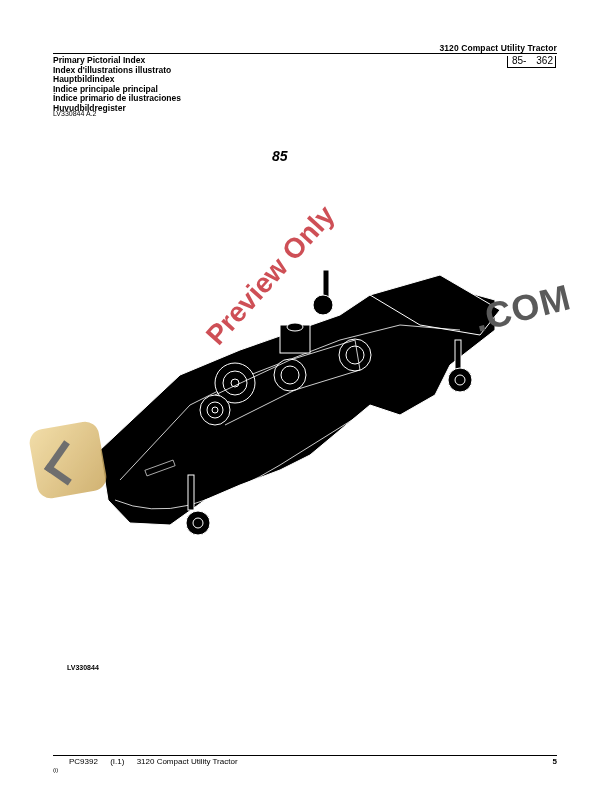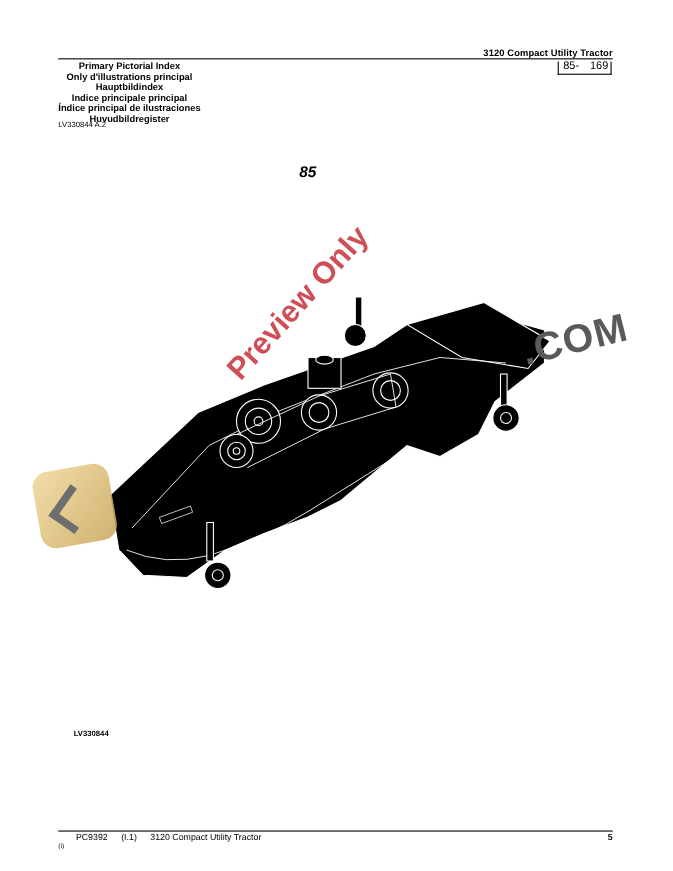--- a/index.html
+++ b/index.html
@@ -4,21 +4,21 @@
   <style>
     html, body { margin: 0; padding: 0; background: #ffffff; }
     body { width: 612px; height: 792px; position: relative; overflow: hidden;
            font-family: "Liberation Sans", sans-serif; color: #000; }
     .rule { position: absolute; height: 1px; background: #000; }
     .hdr-title { position: absolute; top: 43px; right: 55px; font-size: 8.5px; font-weight: bold; letter-spacing: 0.1px; }
     .page-box { position: absolute; top: 56px; left: 507px; width: 49px; height: 12px;
                 border: 1px solid #000; border-top: none; font-size: 10px; line-height: 12px; box-sizing: border-box; text-align: right; }
     .page-box .a { position: absolute; left: 4px; top: -1px; }
     .page-box .b { position: absolute; right: 2px; top: -1px; }
-    .index-lines { position: absolute; left: 53px; top: 56px; font-size: 8.5px; font-weight: bold; line-height: 9.5px; text-align: center; }
+    .index-lines { position: absolute; left: 53px; top: 56px; font-size: 8.5px; font-weight: bold; line-height: 9.5px; }
     .ref-code { position: absolute; left: 53px; top: 110px; font-size: 7px; }
     .figure-num { position: absolute; left: 272px; top: 148px; font-size: 14px; font-weight: bold; font-style: italic; }
     .fig-label { position: absolute; left: 67px; top: 664px; font-size: 7px; font-weight: bold; }
     .footer-left { position: absolute; left: 53px; top: 757px; font-size: 8px; padding-left: 16px; }
     .footer-left span { margin-right: 10px; }
     .footer-sub { position: absolute; left: 53px; top: 767px; font-size: 6px; }
     .footer-page { position: absolute; right: 55px; top: 757px; font-size: 8px; font-weight: bold; }
     .illus { position: absolute; left: 40px; top: 255px; width: 540px; height: 300px; }
     .wm-com { position: absolute; left: 470px; top: 300px; font-size: 36px; font-weight: bold; color: #5a5a5a;
               transform: rotate(-14deg); transform-origin: left top; letter-spacing: 1px; }
@@ -29,29 +29,29 @@
     .wm-logo::after { content: ""; position: absolute; left: 18px; top: 20px; width: 22px; height: 28px;
                       border-left: 7px solid #555; border-bottom: 7px solid #555; transform: rotate(45deg); }
   </style>
 </head>
 <body>
 
 <div class="rule" style="left:53px; top:53px; width:504px;"></div>
 <div class="hdr-title">3120 Compact Utility Tractor</div>
 <div class="page-box">
   <span class="a">85-</span>
-  <span class="b">169</span>
+  <span class="b">362</span>
 </div>
 
 <div class="index-lines">
   <div>Primary Pictorial Index</div>
-  <div>Only d'illustrations principal</div>
+  <div>Index d'illustrations illustrato</div>
   <div>Hauptbildindex</div>
   <div>Indice principale principal</div>
-  <div>Índice principal de ilustraciones</div>
+  <div>Índice primario de ilustraciones</div>
   <div>Huvudbildregister</div>
 </div>
 <div class="ref-code">LV330844 A.2</div>
 
 <div class="figure-num">85</div>
 
 <svg class="illus" viewBox="0 0 540 300" xmlns="http://www.w3.org/2000/svg">
 
   <path d="M60 195 L140 120 L200 95 L300 60 L330 40 L400 30 L455 45 L455 75 L410 110 L395 140 L360 160 L330 150 L300 175 L270 200 L240 215 L200 230 L165 245 L130 270 L90 268 L68 245 Z" fill="#000" stroke="#fff" stroke-width="1"></path>
 

